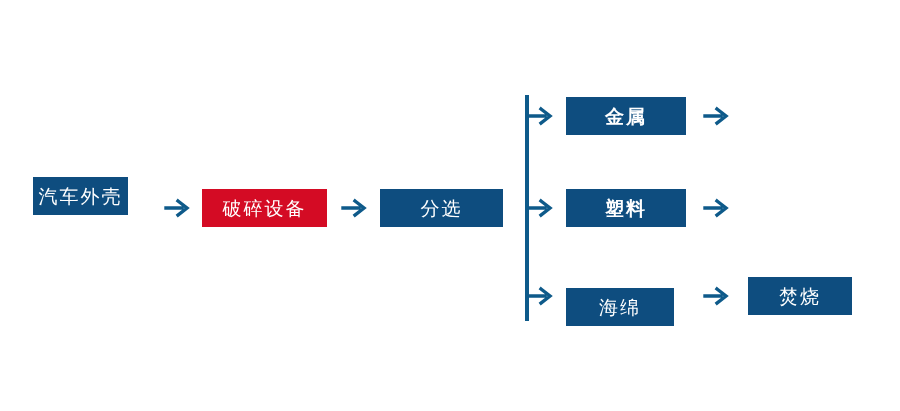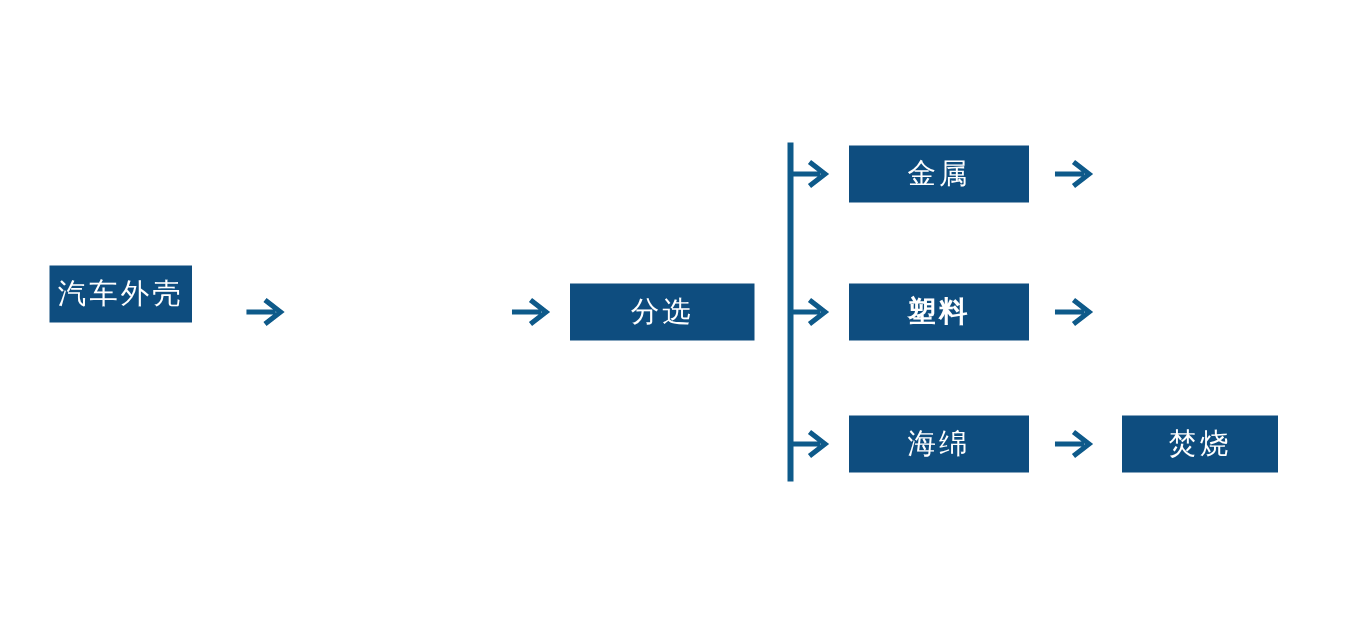--- a/index.html
+++ b/index.html
@@ -56,20 +56,23 @@
   <div class="node blue" style="left:33px; top:177px; width:95px;">
     <span>汽车外壳</span>
   </div>
 
   <div class="arrow" style="left:164px; top:195px;">
     <svg viewBox="0 0 28 26" aria-hidden="true">
       <path d="M2 13 H18 M14 6 L23 13 L14 20" fill="none" stroke="currentColor" stroke-width="3.4" stroke-linecap="square" stroke-linejoin="miter"></path>
     </svg>
   </div>
 
+  <div class="node red" style="left:202px; top:189px; width:125px;">
+    <span>破碎设备</span>
+  </div>
 
   <div class="arrow" style="left:341px; top:195px;">
     <svg viewBox="0 0 28 26" aria-hidden="true">
       <path d="M2 13 H18 M14 6 L23 13 L14 20" fill="none" stroke="currentColor" stroke-width="3.4" stroke-linecap="square" stroke-linejoin="miter"></path>
     </svg>
   </div>
 
   <div class="node blue" style="left:380px; top:189px; width:123px;">
     <span>分选</span>
   </div>
@@ -87,21 +90,21 @@
       <path d="M0 13 H18 M14 6 L23 13 L14 20" fill="none" stroke="currentColor" stroke-width="3.4" stroke-linecap="square" stroke-linejoin="miter"></path>
     </svg>
   </div>
 
   <div class="arrow" style="left:527px; top:283px;">
     <svg viewBox="0 0 28 26" aria-hidden="true">
       <path d="M0 13 H18 M14 6 L23 13 L14 20" fill="none" stroke="currentColor" stroke-width="3.4" stroke-linecap="square" stroke-linejoin="miter"></path>
     </svg>
   </div>
 
-  <div class="node blue" style="left:566px; top:97px; width:120px;">
+  <div class="node blue" style="left:566px; top:97px; width:120px;font-weight:bold;">
     <span>金属</span>
   </div>
 
   <div class="arrow" style="left:703px; top:103px;">
     <svg viewBox="0 0 28 26" aria-hidden="true">
       <path d="M2 13 H18 M14 6 L23 13 L14 20" fill="none" stroke="currentColor" stroke-width="3.4" stroke-linecap="square" stroke-linejoin="miter"></path>
     </svg>
   </div>
 
 
@@ -109,21 +112,21 @@
     <span>塑料</span>
   </div>
 
   <div class="arrow" style="left:703px; top:195px;">
     <svg viewBox="0 0 28 26" aria-hidden="true">
       <path d="M2 13 H18 M14 6 L23 13 L14 20" fill="none" stroke="currentColor" stroke-width="3.4" stroke-linecap="square" stroke-linejoin="miter"></path>
     </svg>
   </div>
 
 
-  <div class="node blue" style="left:566px; top:277px; width:120px;">
+  <div class="node blue" style="left:566px; top:288px; width:108px;">
     <span>海绵</span>
   </div>
 
   <div class="arrow" style="left:703px; top:283px;">
     <svg viewBox="0 0 28 26" aria-hidden="true">
       <path d="M2 13 H18 M14 6 L23 13 L14 20" fill="none" stroke="currentColor" stroke-width="3.4" stroke-linecap="square" stroke-linejoin="miter"></path>
     </svg>
   </div>
 
   <div class="node blue" style="left:748px; top:277px; width:104px;">

